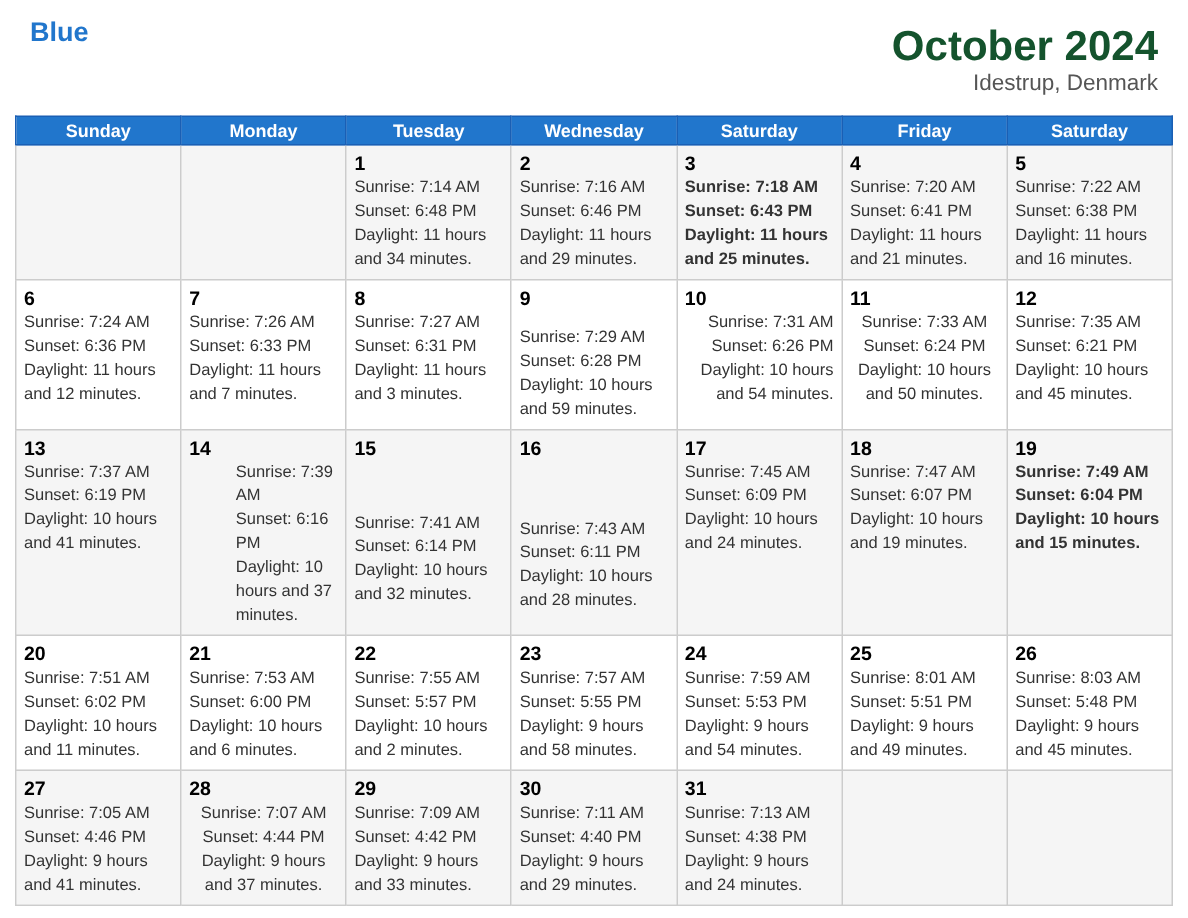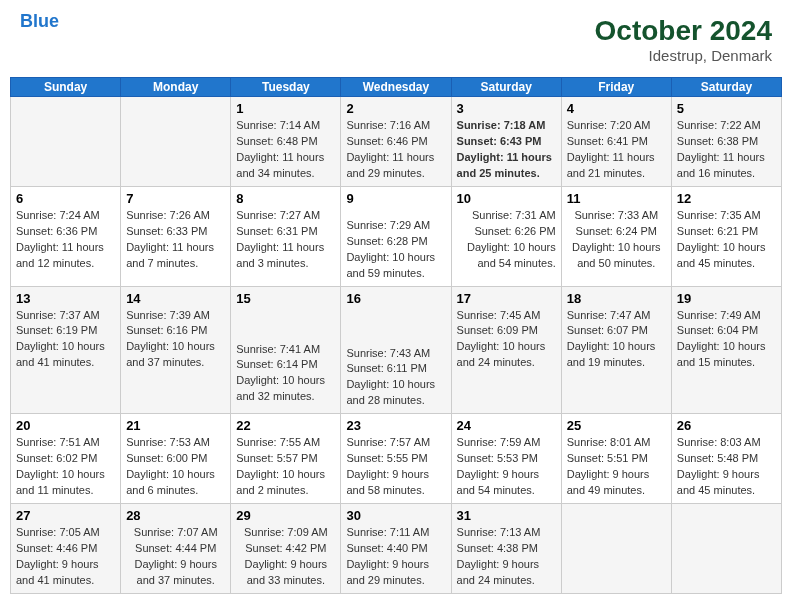--- a/index.html
+++ b/index.html
@@ -189,21 +189,21 @@
       </tr>
       <tr>
         <td>
           <span class="day-number">13</span>
           <div class="day-info" style="white-space: pre-line;">Sunrise: 7:37 AM
 Sunset: 6:19 PM
 Daylight: 10 hours and 41 minutes.</div>
         </td>
         <td>
           <span class="day-number">14</span>
-          <div class="day-info" style="white-space: pre-line;">Sunrise: 7:39 AM
+          <div class="day-info" style="white-space: pre-line; margin-left: 31px;">Sunrise: 7:39 AM
 Sunset: 6:16 PM
 Daylight: 10 hours and 37 minutes.</div>
         </td>
         <td>
           <span class="day-number">15</span>
           <div class="day-info" style="white-space: pre-line; margin-top: 36px;">Sunrise: 7:41 AM
 Sunset: 6:14 PM
 Daylight: 10 hours and 32 minutes.</div>
         </td>
         <td>
@@ -219,21 +219,21 @@
 Daylight: 10 hours and 24 minutes.</div>
         </td>
         <td>
           <span class="day-number">18</span>
           <div class="day-info" style="white-space: pre-line;">Sunrise: 7:47 AM
 Sunset: 6:07 PM
 Daylight: 10 hours and 19 minutes.</div>
         </td>
         <td>
           <span class="day-number">19</span>
-          <div class="day-info" style="white-space: pre-line;">Sunrise: 7:49 AM
+          <div class="day-info" style="white-space: pre-line; font-weight: bold;">Sunrise: 7:49 AM
 Sunset: 6:04 PM
 Daylight: 10 hours and 15 minutes.</div>
         </td>
       </tr>
       <tr>
         <td>
           <span class="day-number">20</span>
           <div class="day-info" style="white-space: pre-line;">Sunrise: 7:51 AM
 Sunset: 6:02 PM
 Daylight: 10 hours and 11 minutes.</div>
@@ -283,21 +283,21 @@
 Daylight: 9 hours and 41 minutes.</div>
         </td>
         <td>
           <span class="day-number">28</span>
           <div class="day-info" style="white-space: pre-line; text-align: center;">Sunrise: 7:07 AM
 Sunset: 4:44 PM
 Daylight: 9 hours and 37 minutes.</div>
         </td>
         <td>
           <span class="day-number">29</span>
-          <div class="day-info" style="white-space: pre-line; text-align: center;">Sunrise: 7:09 AM
+          <div class="day-info" style="white-space: pre-line;">Sunrise: 7:09 AM
 Sunset: 4:42 PM
 Daylight: 9 hours and 33 minutes.</div>
         </td>
         <td>
           <span class="day-number">30</span>
           <div class="day-info" style="white-space: pre-line;">Sunrise: 7:11 AM
 Sunset: 4:40 PM
 Daylight: 9 hours and 29 minutes.</div>
         </td>
         <td>

